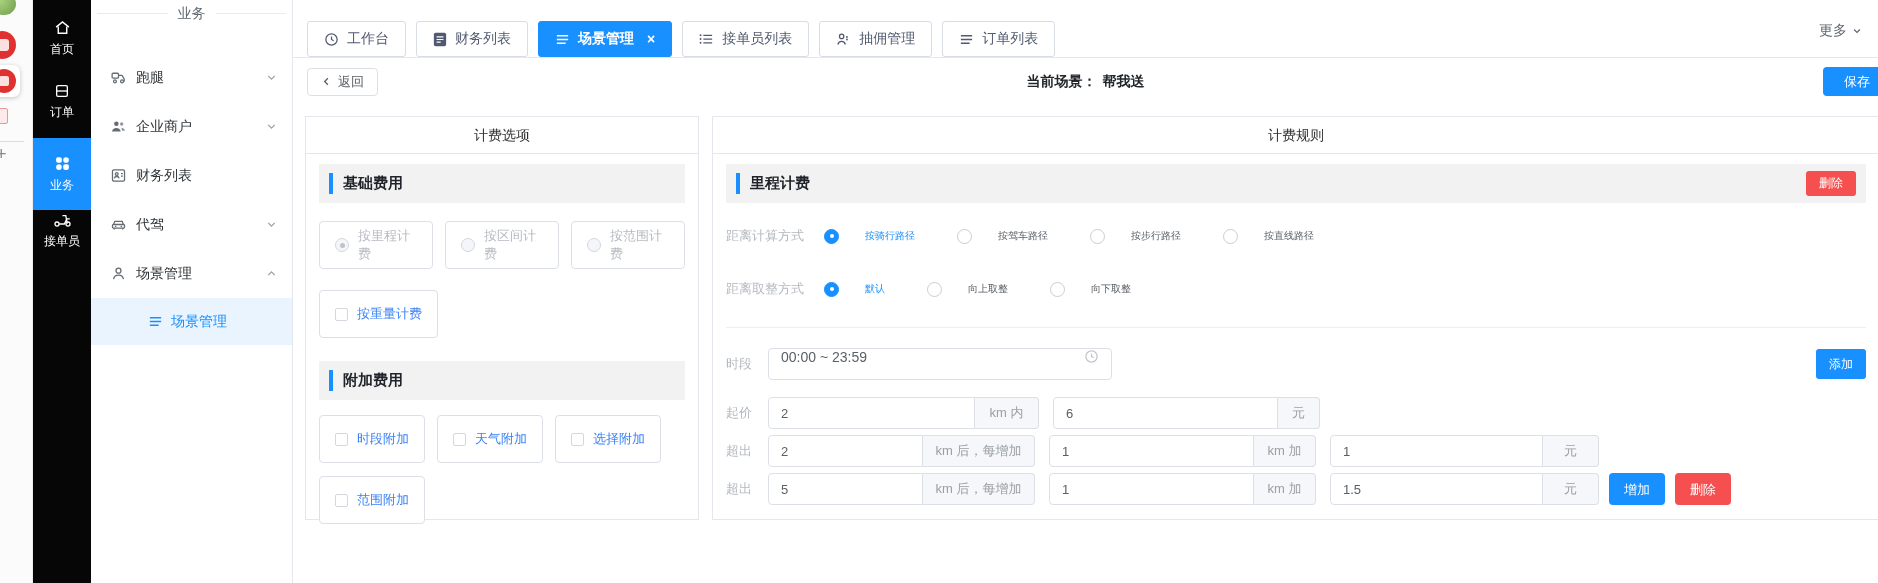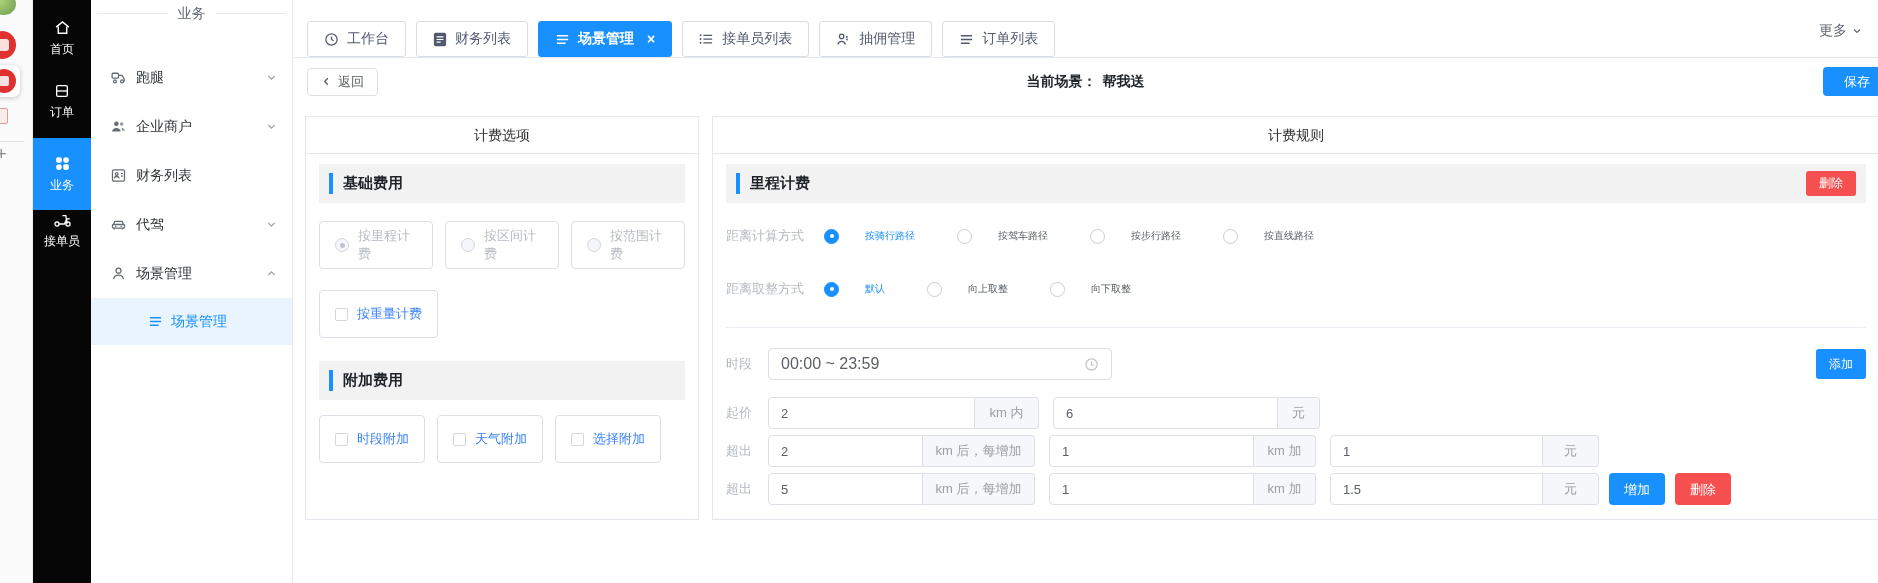--- a/index.html
+++ b/index.html
@@ -72,21 +72,21 @@
   .form-row{display:flex;align-items:center;font-size:13px;}
   .row-calc{margin-top:24px;} .row-round{margin-top:35px;}
   .flabel{width:98px;color:#b4b9bf;flex-shrink:0;font-size:13px;}
   .radio-opt{display:flex;align-items:flex-start;gap:26px;margin-right:42px;color:#5a6066;font-size:10px;cursor:pointer;}
   .radio-circ{width:15px;height:15px;border-radius:50%;border:1px solid #c9cdd4;background:#fff;position:relative;flex-shrink:0;}
   .radio-opt.sel{color:#1890ff;}
   .radio-opt.sel .radio-circ{background:#1890ff;border-color:#1890ff;}
   .radio-opt.sel .radio-circ::after{content:"";position:absolute;left:4.5px;top:4.5px;width:4px;height:4px;border-radius:50%;background:#fff;}
   .rules-divider{margin-top:29px;border-top:1px solid #ebeef5;}
   .row-time{margin-top:20px;}
-  .time-input{width:344px;height:32px;border:1px solid #dcdfe6;border-radius:4px;display:flex;align-items:center;padding:0 12px;font-size:16px;color:#5a6066;background:#fff;cursor:text;}
+  .time-input{width:344px;height:32px;border:1px solid #dcdfe6;border-radius:4px;display:flex;align-items:flex-start;padding:0 12px;font-size:14px;color:#5a6066;background:#fff;cursor:text;}
   .time-input .clk{margin-left:auto;color:#c0c4cc;display:flex;}
   .btn-add{margin-left:auto;height:30px;padding:0 13px;background:#1890ff;color:#fff;border:none;border-radius:3px;font-size:12px;cursor:pointer;}
   .price-row{display:flex;align-items:center;margin-top:6px;}
   .price-row.first{margin-top:17px;}
   .plabel{width:42px;color:#b4b9bf;font-size:13px;flex-shrink:0;}
   .seg-in{height:32px;border:1px solid #dcdfe6;border-radius:4px 0 0 4px;padding:0 12px;font-size:13px;color:#5a6066;outline:none;background:#fff;font-family:inherit;}
   .seg-addon{height:32px;display:flex;align-items:center;justify-content:center;background:#f5f7fa;border:1px solid #dcdfe6;border-left:none;border-radius:0 4px 4px 0;color:#9aa0a6;font-size:13px;padding:0 10px;white-space:nowrap;}
   .gsep{margin-right:14px;}
   .w-v1a{width:207px;} .w-a1a{width:64px;} .w-v2a{width:225px;} .w-a2a{width:42px;}
   .w-v1b{width:155px;} .w-a1b{width:112px;} .w-v2b{width:205px;} .w-a2b{width:62px;} .w-v3b{width:213px;} .w-a3b{width:56px;}
@@ -353,20 +353,26 @@
           </span>
           <span class="opt-box normal">
             <span class="cbx"></span>
             <span>天气附加</span>
           </span>
           <span class="opt-box normal">
             <span class="cbx"></span>
             <span>选择附加</span>
           </span>
         </div>
+        <div class="opt-row mt13">
+          <span class="opt-box normal">
+            <span class="cbx"></span>
+            <span>范围附加</span>
+          </span>
+        </div>
       </div>
     </section>
 
     <section class="panel panel-rules">
       <div class="panel-header">计费规则</div>
       <div class="panel-body">
         <div class="section-bar">
           <span class="section-accent"></span>
           <span class="section-title">里程计费</span>
           <button class="btn-danger-sm">删除</button>

